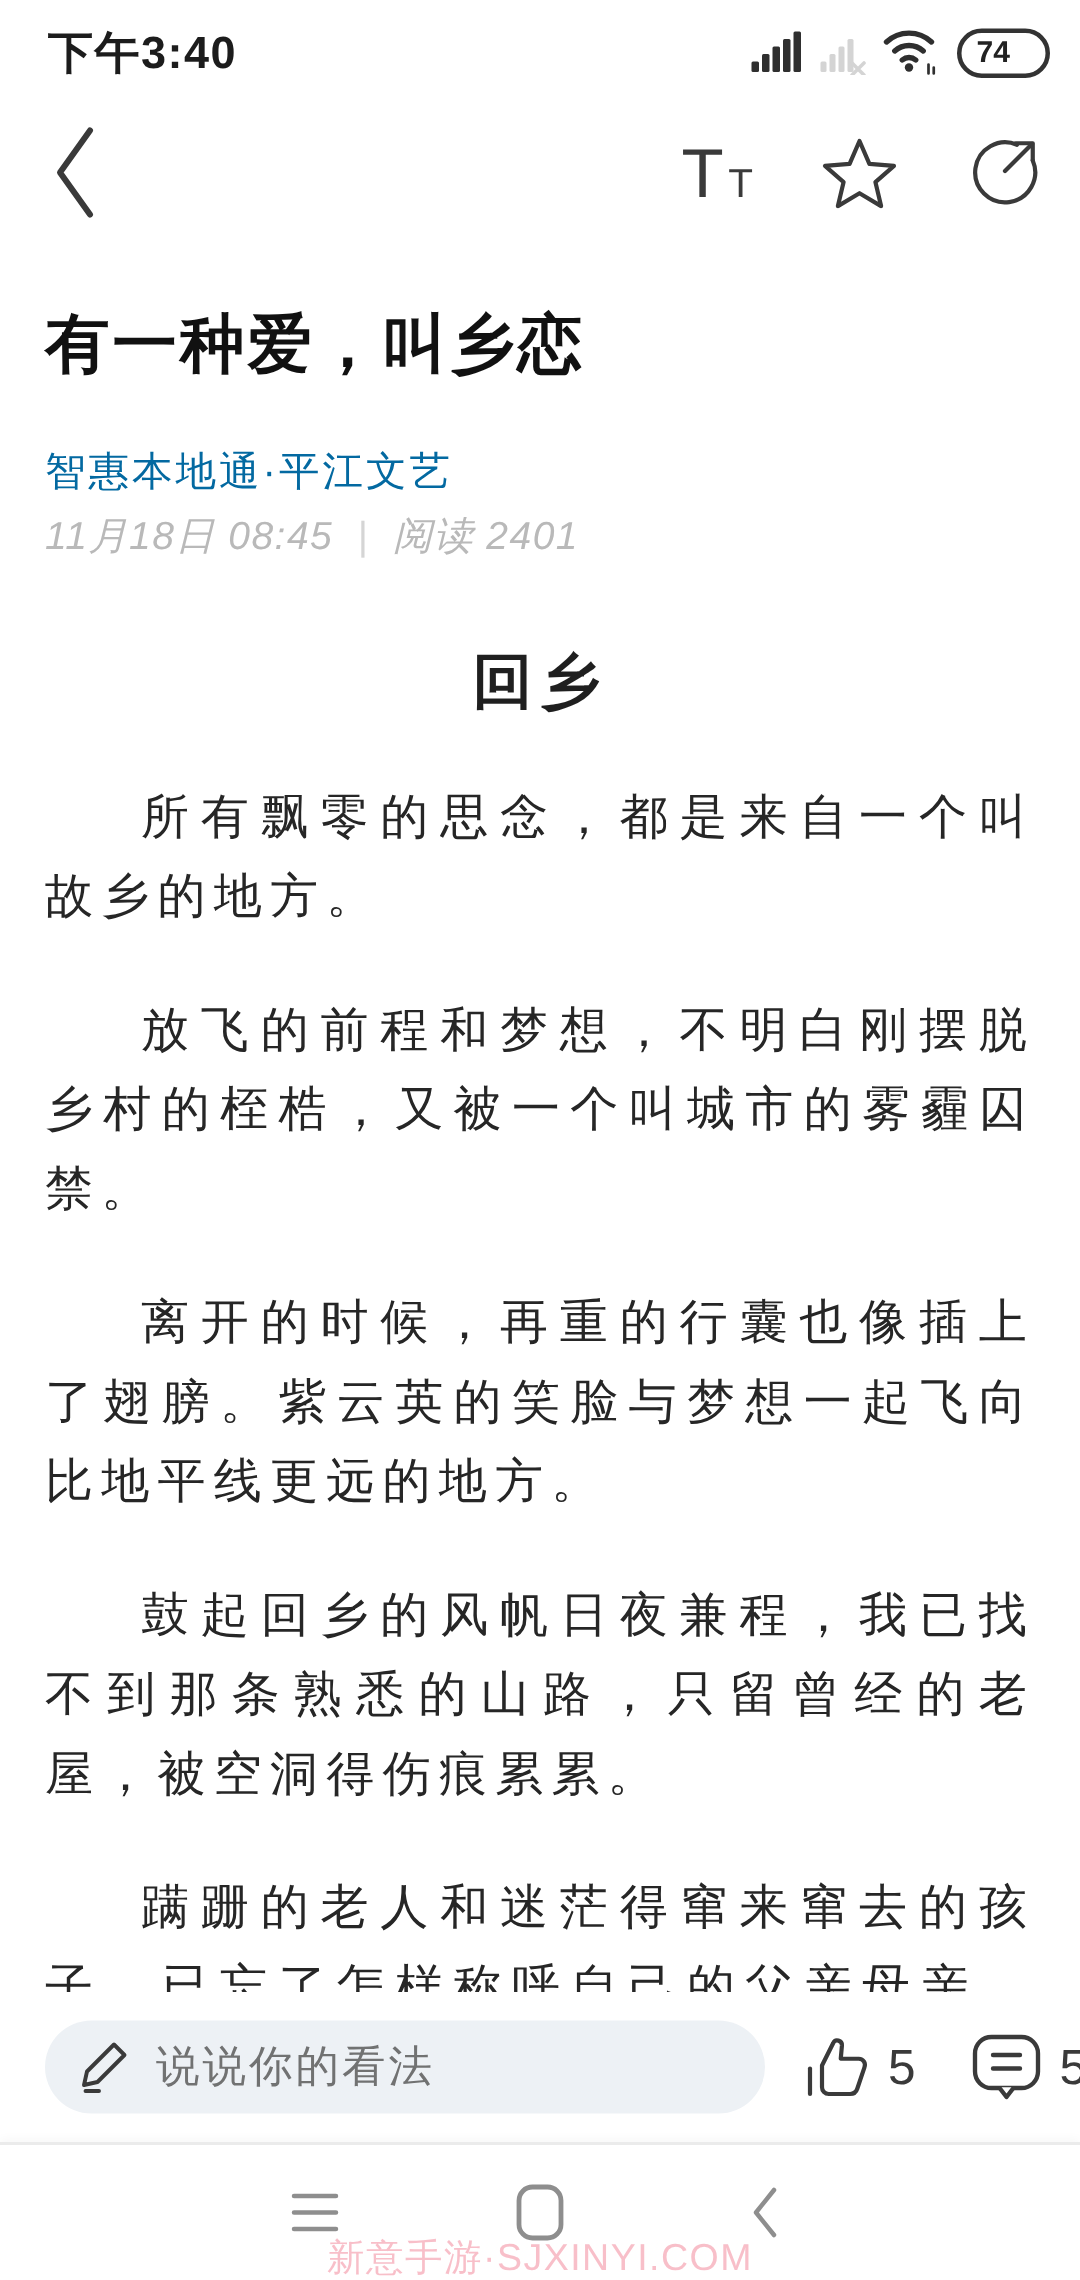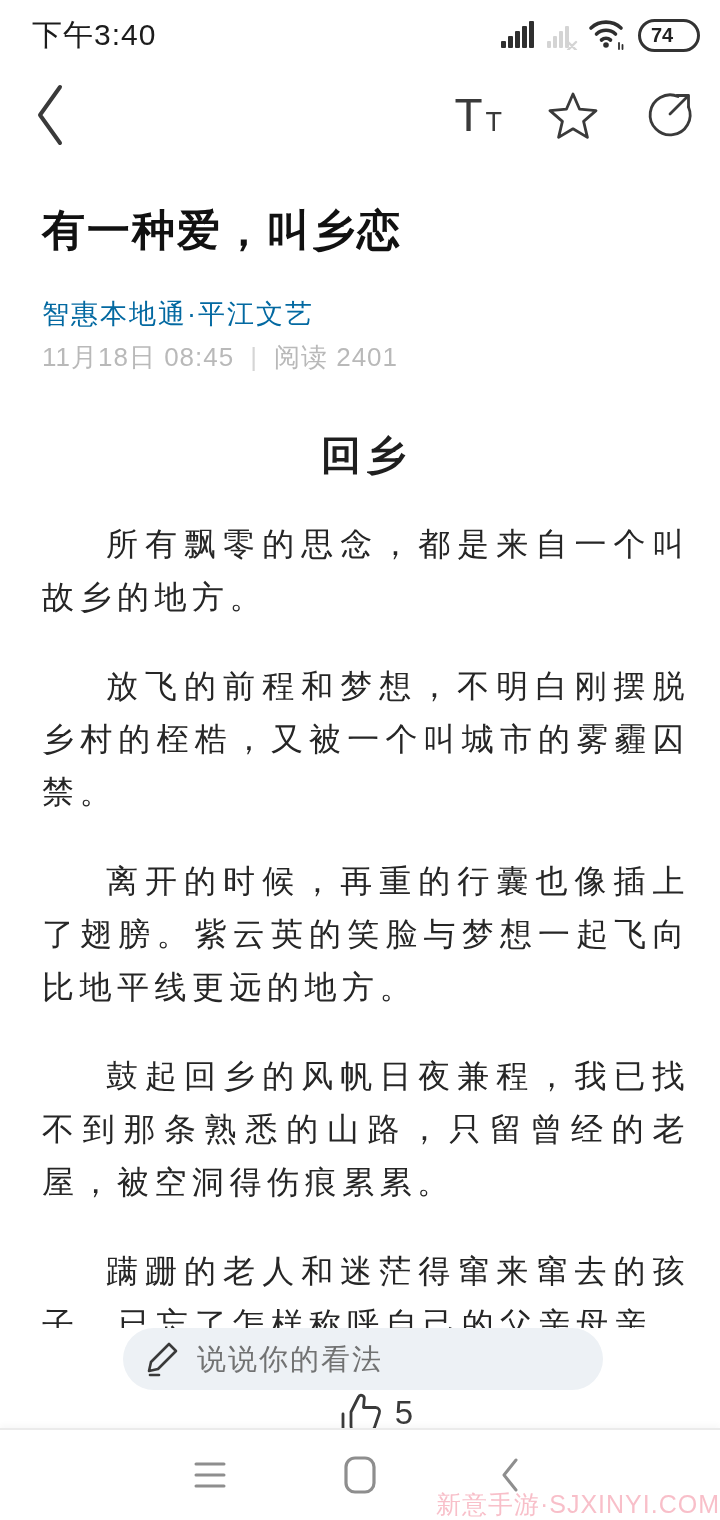--- a/index.html
+++ b/index.html
@@ -9,60 +9,60 @@
     background:#ffffff; color:#262626; overflow:hidden; position:relative;
   }
   .page { position:absolute; inset:0; width:720px; height:1520px; background:#fff; }
 
   
   .status-bar {
     position:absolute; top:0; left:0; right:0; height:60px;
     display:flex; align-items:center; justify-content:space-between;
     padding:10px 20px 0 32px;
   }
-  .status-time { font-size:30px; color:#1c1c1c; font-weight:400; letter-spacing:1px; }
+  .status-time { font-size:30px; color:#1c1c1c; font-weight:700; letter-spacing:1px; }
   .status-icons { display:flex; align-items:center; gap:10px; }
   .battery {
     min-width:62px; height:33px; border:3px solid #333; border-radius:17px;
     display:flex; align-items:center; justify-content:flex-start;
     font-size:20px; font-weight:600; color:#222; padding:0 10px; position:relative;
   }
 
   
   .nav-bar {
     position:absolute; top:70px; left:0; right:0; height:90px;
     display:flex; align-items:center; justify-content:space-between; padding:0 26px 0 34px;
   }
   .nav-right { display:flex; align-items:center; gap:46px; }
   .icon-btn { display:flex; align-items:center; justify-content:center; cursor:pointer; }
   .tt-icon { color:#3a3a3a; display:flex; align-items:flex-end; line-height:1; font-weight:400; }
   .tt-big { font-size:46px; font-weight:300; }
   .tt-small { font-size:27px; font-weight:300; margin-left:3px; transform:translateY(-2px); }
 
   
-  .article { position:absolute; top:160px; left:0; right:0; padding:42px 30px 0 42px; }
+  .article { position:absolute; top:160px; left:0; right:0; padding:42px 30px 0 30px; }
   .article-title {
     font-size:43px; font-weight:700; color:#111; letter-spacing:2px; line-height:56px;
   }
   .article-source { margin-top:38px; font-size:27px; color:#0369a1; letter-spacing:2px; }
-  .article-meta { margin-top:8px; font-size:26px; color:#b9b9b9; letter-spacing:1px; display:flex; align-items:center; }
+  .article-meta { margin-top:8px; font-size:26px; color:#b9b9b9; letter-spacing:1px; display:flex; align-items:center;font-style:italic; }
   .meta-sep { margin:0 16px; color:#d5d5d5; }
   .section-heading {
     margin-top:54px; text-align:center; font-size:40px; font-weight:700;
     color:#1f1f1f; letter-spacing:5px; line-height:53px;
   }
   .article-body p {
     margin-top:36px; font-size:32px; line-height:53px; color:#262626;
     letter-spacing:5.5px; text-indent:2em; text-align:justify;
   }
 
   
   .comment-bar {
     position:absolute; top:1328px; left:0; right:0; height:100px; background:#fff;
-    display:flex; align-items:center; padding:0 24px 0 30px;flex-direction:column;
+    display:flex; align-items:center; padding:0 24px 0 30px;
   }
   .comment-input-pill {
     width:480px; height:62px; background:#edf1f5; border-radius:31px;
     display:flex; align-items:center; padding:0 20px; flex:none;
   }
   .comment-input-pill input {
     border:none; outline:none; background:transparent; flex:1; margin-left:16px;
     font-size:29px; color:#444; letter-spacing:2px;
     font-family:"Liberation Sans","DejaVu Sans",sans-serif;
   }
@@ -73,21 +73,21 @@
 
   
   .bottom-nav {
     position:absolute; top:1428px; left:0; right:0; height:92px; background:#fff;
     border-top:2px solid #ebebeb; box-shadow:0 -3px 6px rgba(0,0,0,0.03);
     display:flex; align-items:center; justify-content:center;
   }
   .bottom-slot { width:150px; display:flex; align-items:center; justify-content:center; cursor:pointer; }
 
   .watermark {
-    position:absolute; top:1488px; left:0; right:0; text-align:right;
+    position:absolute; top:1488px; left:0; right:0; text-align:center;
     font-size:25px; letter-spacing:1px; color:rgba(246,175,188,0.8); z-index:5;
     pointer-events:none;
   }
   svg { display:block; }
 </style>
 </head>
 <body>
 
 <div class="page">
 

